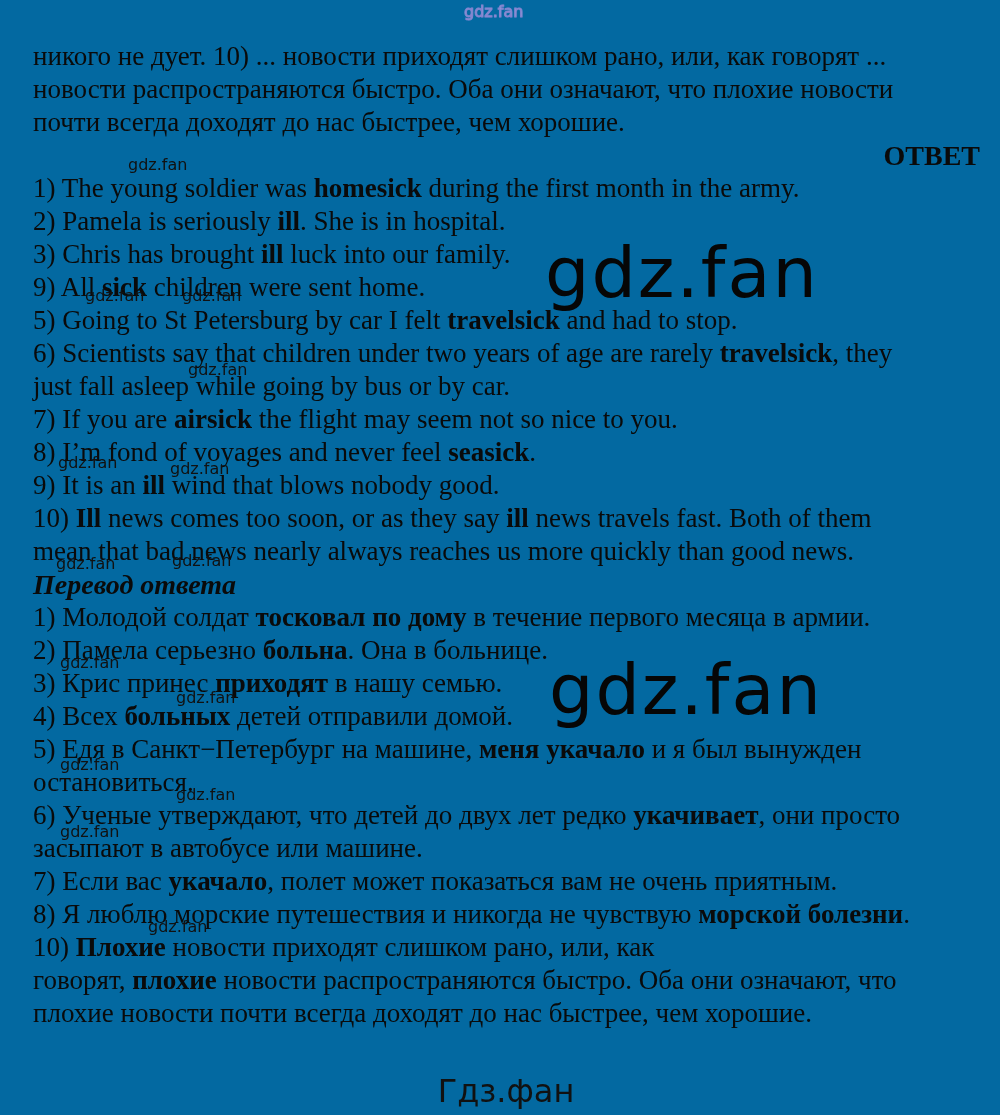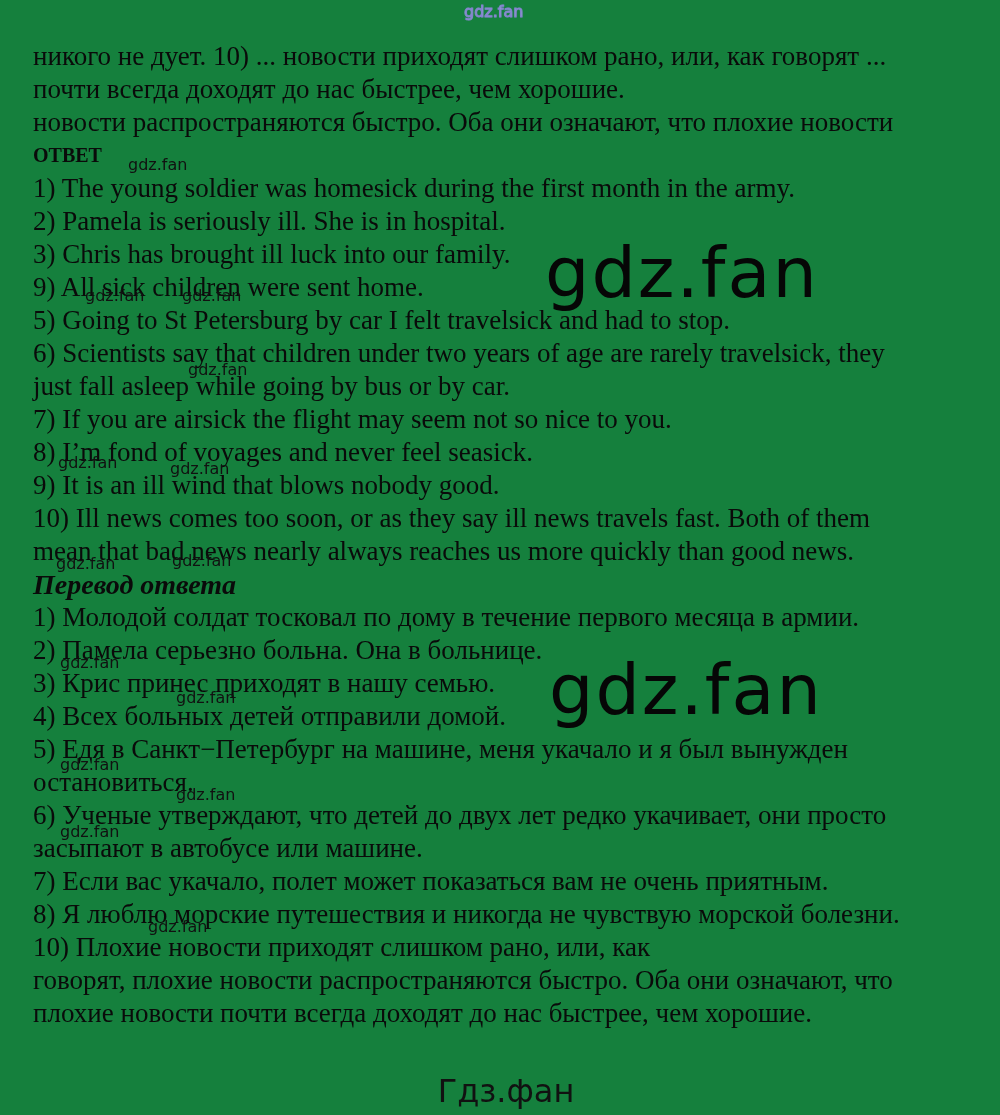--- a/index.html
+++ b/index.html
@@ -1,37 +1,37 @@
 <!DOCTYPE html>
 <html><head>
 <meta charset="utf-8">
 <style>
   html,body{margin:0;padding:0;background:#ffffff;}
   .page{
     position:relative;
     width:1000px;
     height:1115px;
-    background:#15803d;
+    background:#0369a1;
     overflow:hidden;
     font-family:"Liberation Serif", serif;
     color:#0a0a0a;
   }
   .doc{
     position:absolute;
     left:33px; top:40px; right:20px;
   }
   .line{
     height:33px;
     line-height:33px;
     font-size:27px;
     white-space:nowrap;
     font-family:"Liberation Serif", serif;
   }
-  .line .b{font-weight:normal;}
-  .line.header-bold{font-weight:bold;font-size:20px;}
+  .line .b{font-weight:bold;}
+  .line.header-bold{font-weight:bold;font-size:28px;text-align:right;}
   .line.header-bolditalic{font-weight:bold;font-style:italic;font-size:28px;}
   .wm-small{
     position:absolute;
     font-family:"DejaVu Sans", sans-serif;
     font-size:16px;
     line-height:1;
     color:#111111;
     white-space:nowrap;
   }
   .wm-top{
@@ -63,22 +63,22 @@
     color:#111111;
   }
 </style>
 </head>
 <body>
 
 <div class="page">
   <div class="wm-top" style="left: 464px; top: 4px;">gdz.fan</div>
   <div class="doc" id="doc-lines">
       <div class="line body"><span class="">никого не дует. 10) ... новости приходят слишком рано, или, как говорят ...</span></div>
+      <div class="line body"><span class="">новости распространяются быстро. Оба они означают, что плохие новости</span></div>
       <div class="line body"><span class="">почти всегда доходят до нас быстрее, чем хорошие.</span></div>
-      <div class="line body"><span class="">новости распространяются быстро. Оба они означают, что плохие новости</span></div>
       <div class="line header-bold"><span class="">ОТВЕТ</span></div>
       <div class="line body"><span class="">1) The young soldier was </span><span class="b">homesick</span><span class=""> during the first month in the army.</span></div>
       <div class="line body"><span class="">2) Pamela is seriously </span><span class="b">ill</span><span class="">. She is in hospital.</span></div>
       <div class="line body"><span class="">3) Chris has brought </span><span class="b">ill</span><span class=""> luck into our family.</span></div>
       <div class="line body"><span class="">9) All </span><span class="b">sick</span><span class=""> children were sent home.</span></div>
       <div class="line body"><span class="">5) Going to St Petersburg by car I felt </span><span class="b">travelsick</span><span class=""> and had to stop.</span></div>
       <div class="line body"><span class="">6) Scientists say that children under two years of age are rarely </span><span class="b">travelsick</span><span class="">, they</span></div>
       <div class="line body"><span class="">just fall asleep while going by bus or by car.</span></div>
       <div class="line body"><span class="">7) If you are </span><span class="b">airsick</span><span class=""> the flight may seem not so nice to you.</span></div>
       <div class="line body"><span class="">8) I’m fond of voyages and never feel </span><span class="b">seasick</span><span class="">.</span></div>

